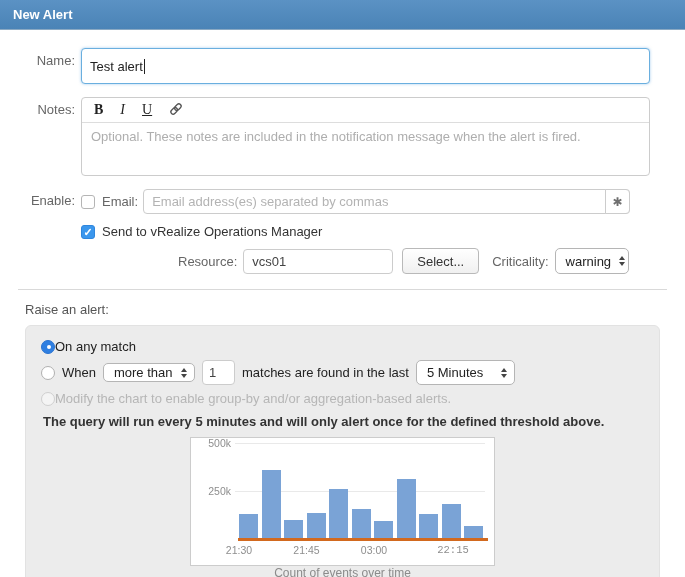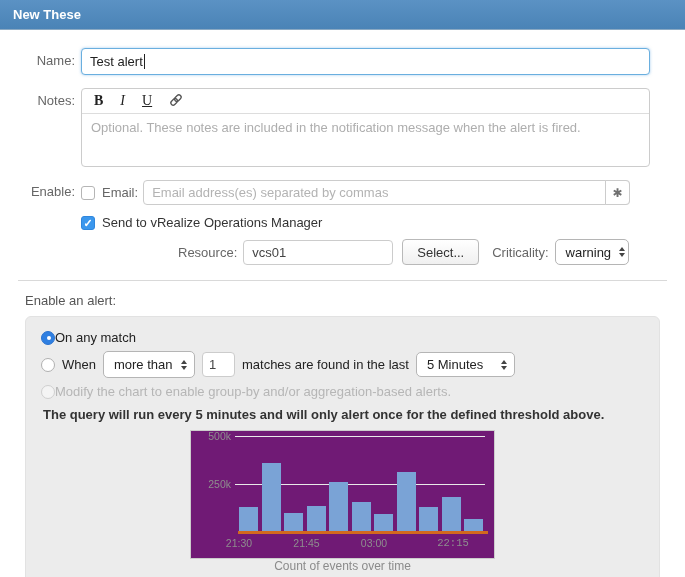--- a/index.html
+++ b/index.html
@@ -13,21 +13,21 @@
                 display:flex; align-items:center; padding-left:13px; }
   .dlg-title { color:#fff; font-weight:bold; font-size:13px; }
 
   .dlg-body { padding:18px 0 0 0; }
 
   .form-row { display:flex; margin:0 0 13px 0;border-radius:12px; }
   .row-label { width:75px; text-align:right; color:#666; padding-top:5px; flex:none; }
   .row-content { margin-left:6px; flex:1; }
 
   
-  .name-input { width:569px; height:27px; border:1px solid #6aafdf; border-radius:4px;
+  .name-input { width:569px; height:36px; border:1px solid #6aafdf; border-radius:4px;
                 box-shadow:0 0 3px rgba(90,160,220,.55); display:flex; align-items:center;
                 padding:12px 8px; background:#fff; color:#222; }
   .caret { width:1px; height:15px; background:#222; margin-left:1px; }
 
   
   .notes-box { width:569px; border:1px solid #ccc; border-radius:4px; background:#fff; overflow:hidden; }
   .notes-toolbar { height:25px; display:flex; align-items:center; gap:17px; padding:0 12px;
                    border-bottom:1px solid #ddd; }
   .tb-btn { font-family:"Liberation Serif", serif; font-size:14px; color:#222; cursor:default; line-height:1; }
   .tb-bold { font-weight:bold; }
@@ -77,43 +77,43 @@
   .radio-row { display:flex; align-items:center; gap:0; min-height:21px; margin-bottom:3px; }
   .radio { width:14px; height:14px; border-radius:50%; border:1px solid #b0b0b0; background:#fff; flex:none;
            position:relative; }
   .radio.selected { background:#2f7fe1; border-color:#2a73d0; }
   .radio.selected::after { content:""; position:absolute; left:4.5px; top:4.5px; width:4px; height:4px;
                            border-radius:50%; background:#fff; }
   .radio.disabled { border-color:#cfcfcf; background:#f4f4f4; }
   .radio-label { color:#222; }
   .radio-label.disabled { color:#b6b6b6; }
   .when-row { gap:7px; }
-  .when-select { width:92px; height:27px; }
+  .when-select { width:92px; height:19px; }
   .count-input { width:33px; height:25px; padding:0 6px; background:#fff; }
   .window-select { width:99px; height:25px; }
   .panel-note { font-size:13px; color:#333; margin:5px 0 8px 2px;font-weight:bold; }
 
   
-  .chart-box { position:relative; width:305px; height:129px; background:#701a75; border:1px solid #ccc;
+  .chart-box { position:relative; width:305px; height:129px; background:#ffffff; border:1px solid #ccc;
                margin:8px auto 0 auto; }
   .gridline { position:absolute; left:44px; right:9px; height:1px; background:#e9e9e9; }
   .ytick { position:absolute; left:0; width:40px; text-align:right; font-size:10.5px; color:#8e8e8e; }
   .bars { position:absolute; left:48px; top:0; height:100px; display:flex; align-items:flex-end; gap:3.5px; }
   .bar { width:19px; background:#7aa3d6; }
   .baseline { position:absolute; left:47px; top:100px; height:3px; width:250px; background:#d2691e; }
   .xtick { position:absolute; top:106px; font-size:10.5px; color:#8e8e8e; transform:translateX(-50%); }
   .chart-caption { text-align:center; color:#8b8b8b; font-size:12px; margin-top:0; }
 </style>
 </head>
 <body>
 
 <div class="dialog">
 
   <div class="dlg-header">
-    <span class="dlg-title">New These</span>
+    <span class="dlg-title">New Alert</span>
   </div>
 
   <div class="dlg-body">
 
     <div class="form-row">
       <div class="row-label">Name:</div>
       <div class="row-content">
         <div class="name-input">
           <span>Test alert</span>
           <span class="caret"></span>
@@ -171,21 +171,21 @@
               <span class="tri-up"></span>
                 <span class="tri-down"></span>
             </span>
           </span>
         </div>
       </div>
     </div>
 
     <div class="divider"></div>
 
-    <div class="section-label">Enable an alert:</div>
+    <div class="section-label">Raise an alert:</div>
 
     <div class="panel">
 
       <div class="radio-row">
         <span class="radio selected"></span>
         <span class="radio-label">On any match</span>
       </div>
 
       <div class="radio-row when-row">
         <span class="radio"></span>

